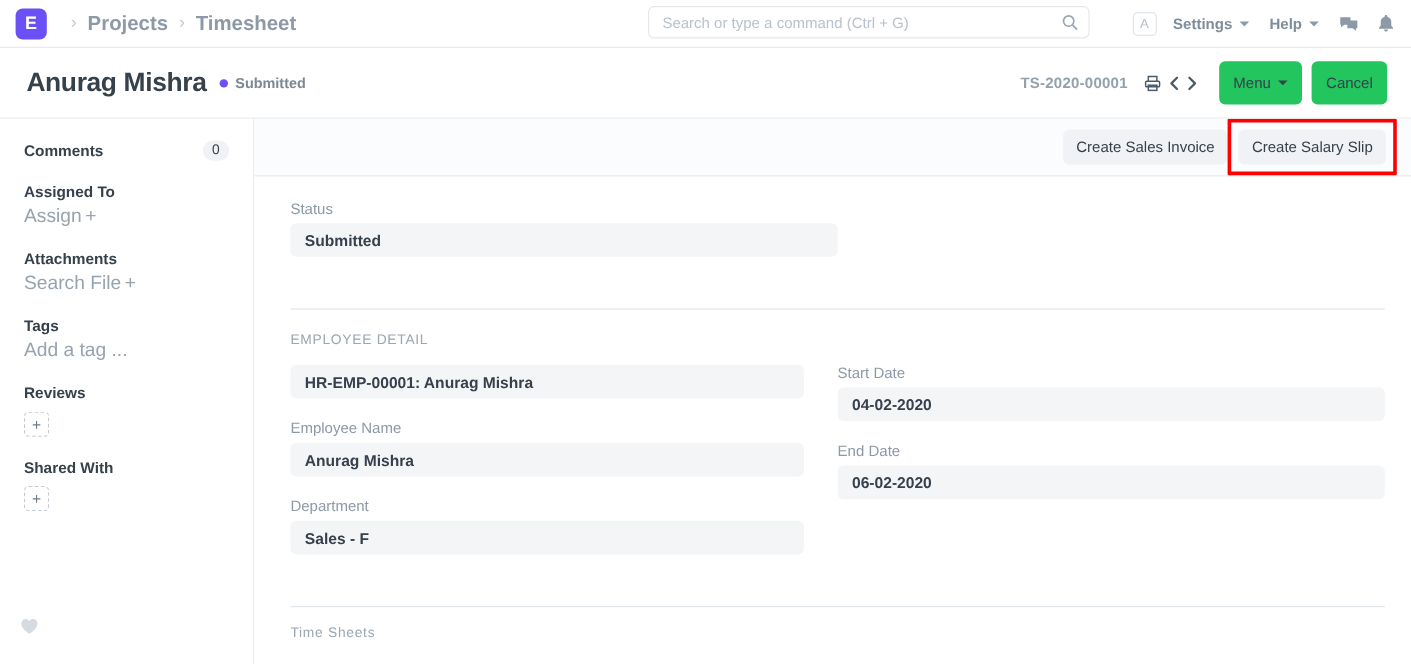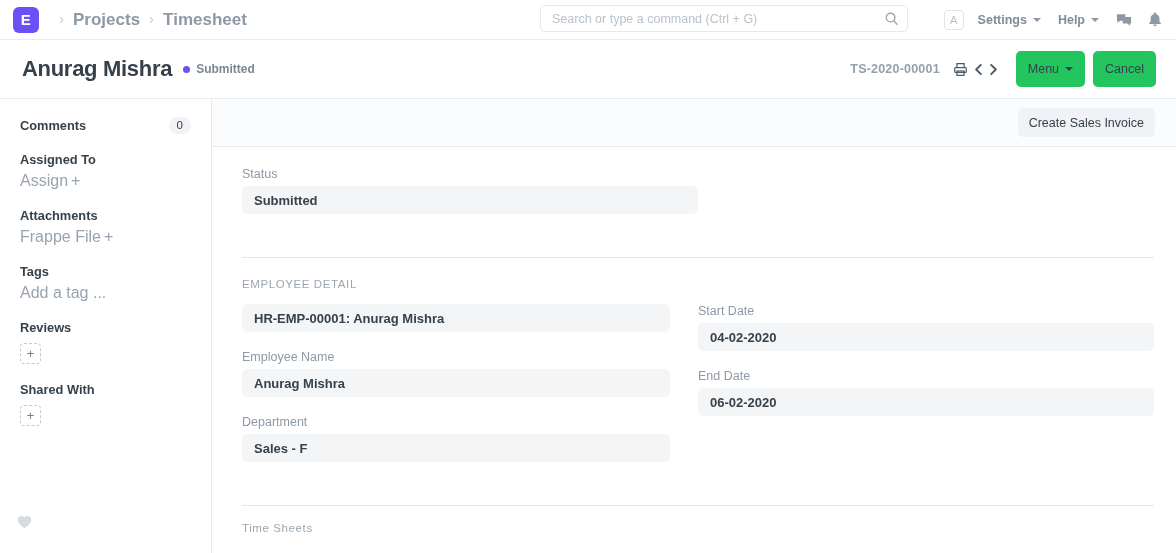--- a/index.html
+++ b/index.html
@@ -391,21 +391,21 @@
     <div class="sb-block">
       <div class="sb-head">Assigned To</div>
       <div class="sb-sub">
         <span>Assign</span><span class="plus">+</span>
       </div>
     </div>
 
     <div class="sb-block">
       <div class="sb-head">Attachments</div>
       <div class="sb-sub">
-        <span>Frappe File</span><span class="plus">+</span>
+        <span>Search File</span><span class="plus">+</span>
       </div>
     </div>
 
     <div class="sb-block">
       <div class="sb-head">Tags</div>
       <div class="sb-sub">Add a tag ...</div>
     </div>
 
     <div class="sb-block">
       <div class="sb-head">Reviews</div>
@@ -421,20 +421,23 @@
       <svg width="15" height="14" viewBox="0 0 16 15" fill="currentColor">
         <path d="M8 14.3S0.8 9.9 0.8 5.2C0.8 2.8 2.6 1 4.8 1c1.4 0 2.6.7 3.2 1.8C8.6 1.7 9.8 1 11.2 1c2.2 0 4 1.8 4 4.2 0 4.7-7.2 9.1-7.2 9.1z"></path>
       </svg>
     </div>
   </div>
 
   <div class="main">
 
     <div class="toolbar">
       <button class="tb-btn">Create Sales Invoice</button>
+      <span class="hl-wrap">
+        <button class="tb-btn">Create Salary Slip</button>
+      </span>
     </div>
 
     <div class="section">
       <div class="grid">
         <div class="col">
           <div class="field">
             <div class="f-label">Status</div>
             <div class="f-value">Submitted</div>
           </div>
         </div>

